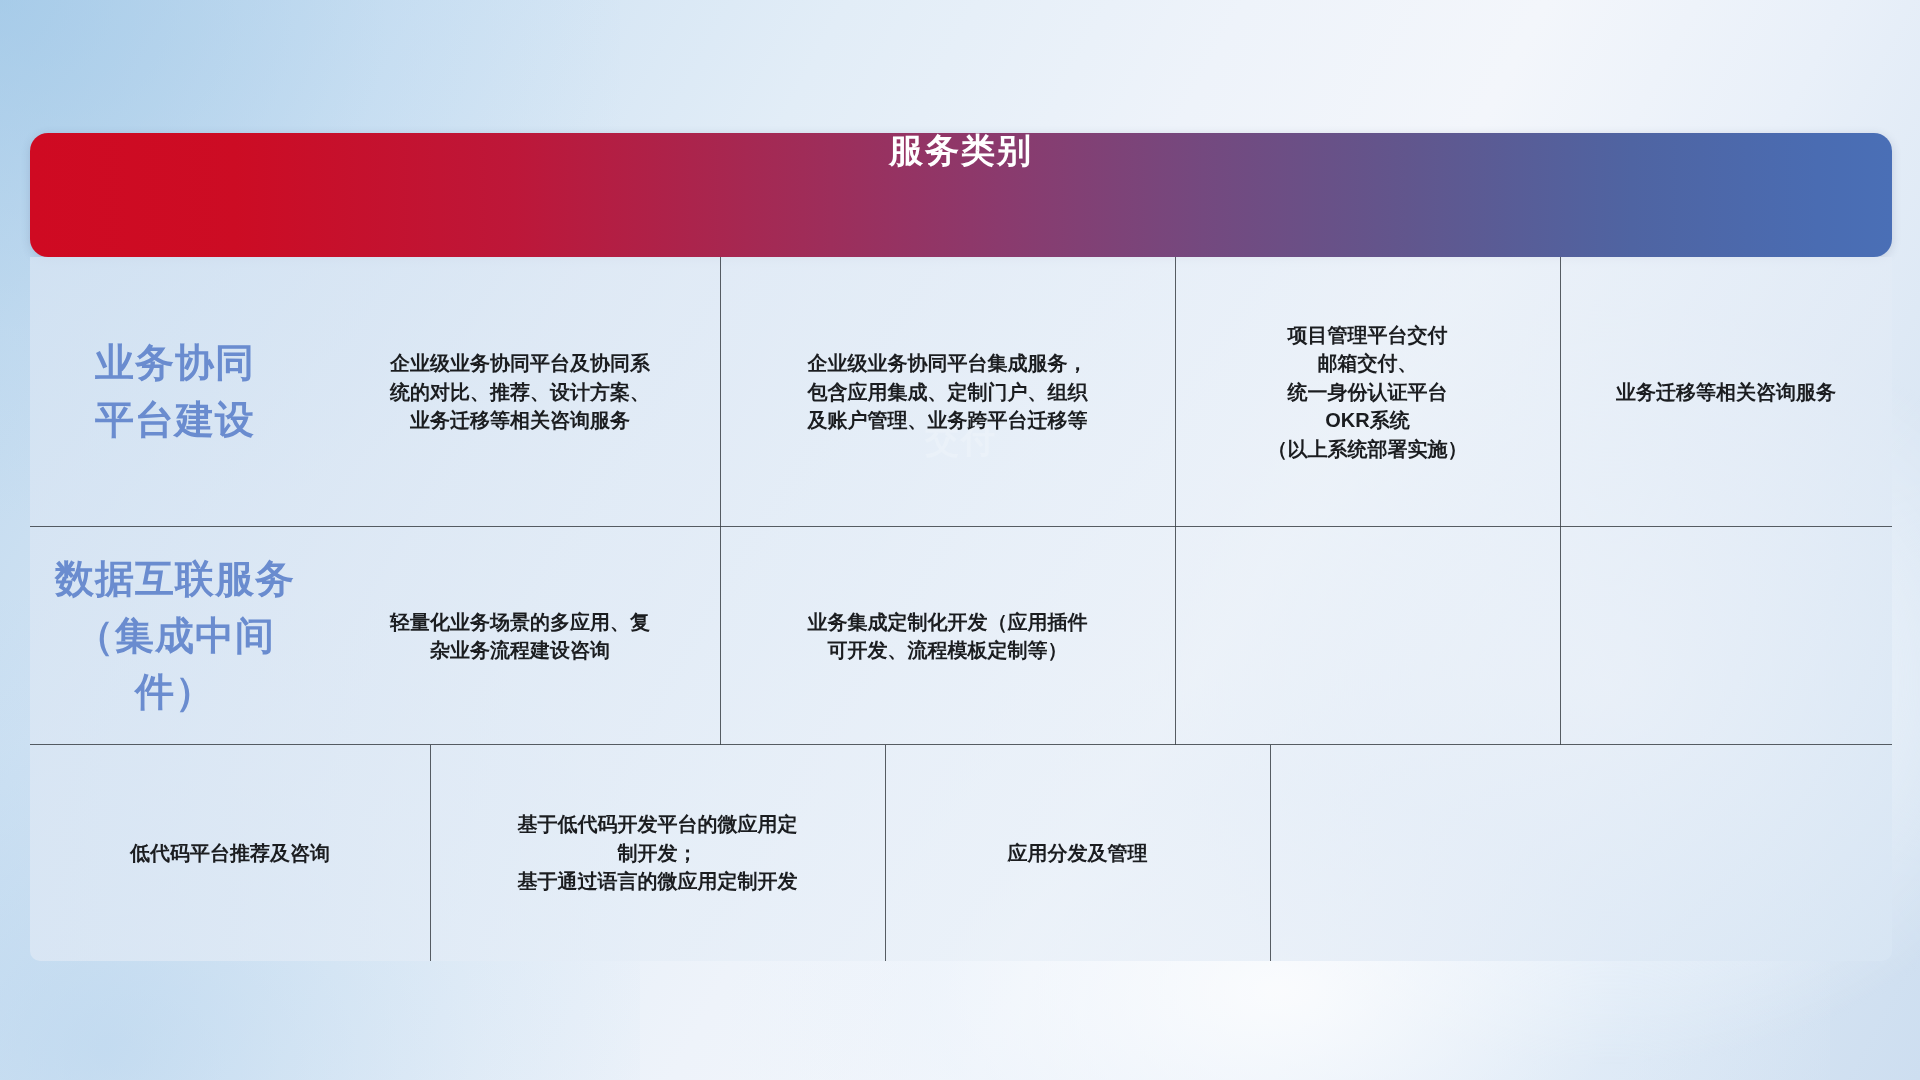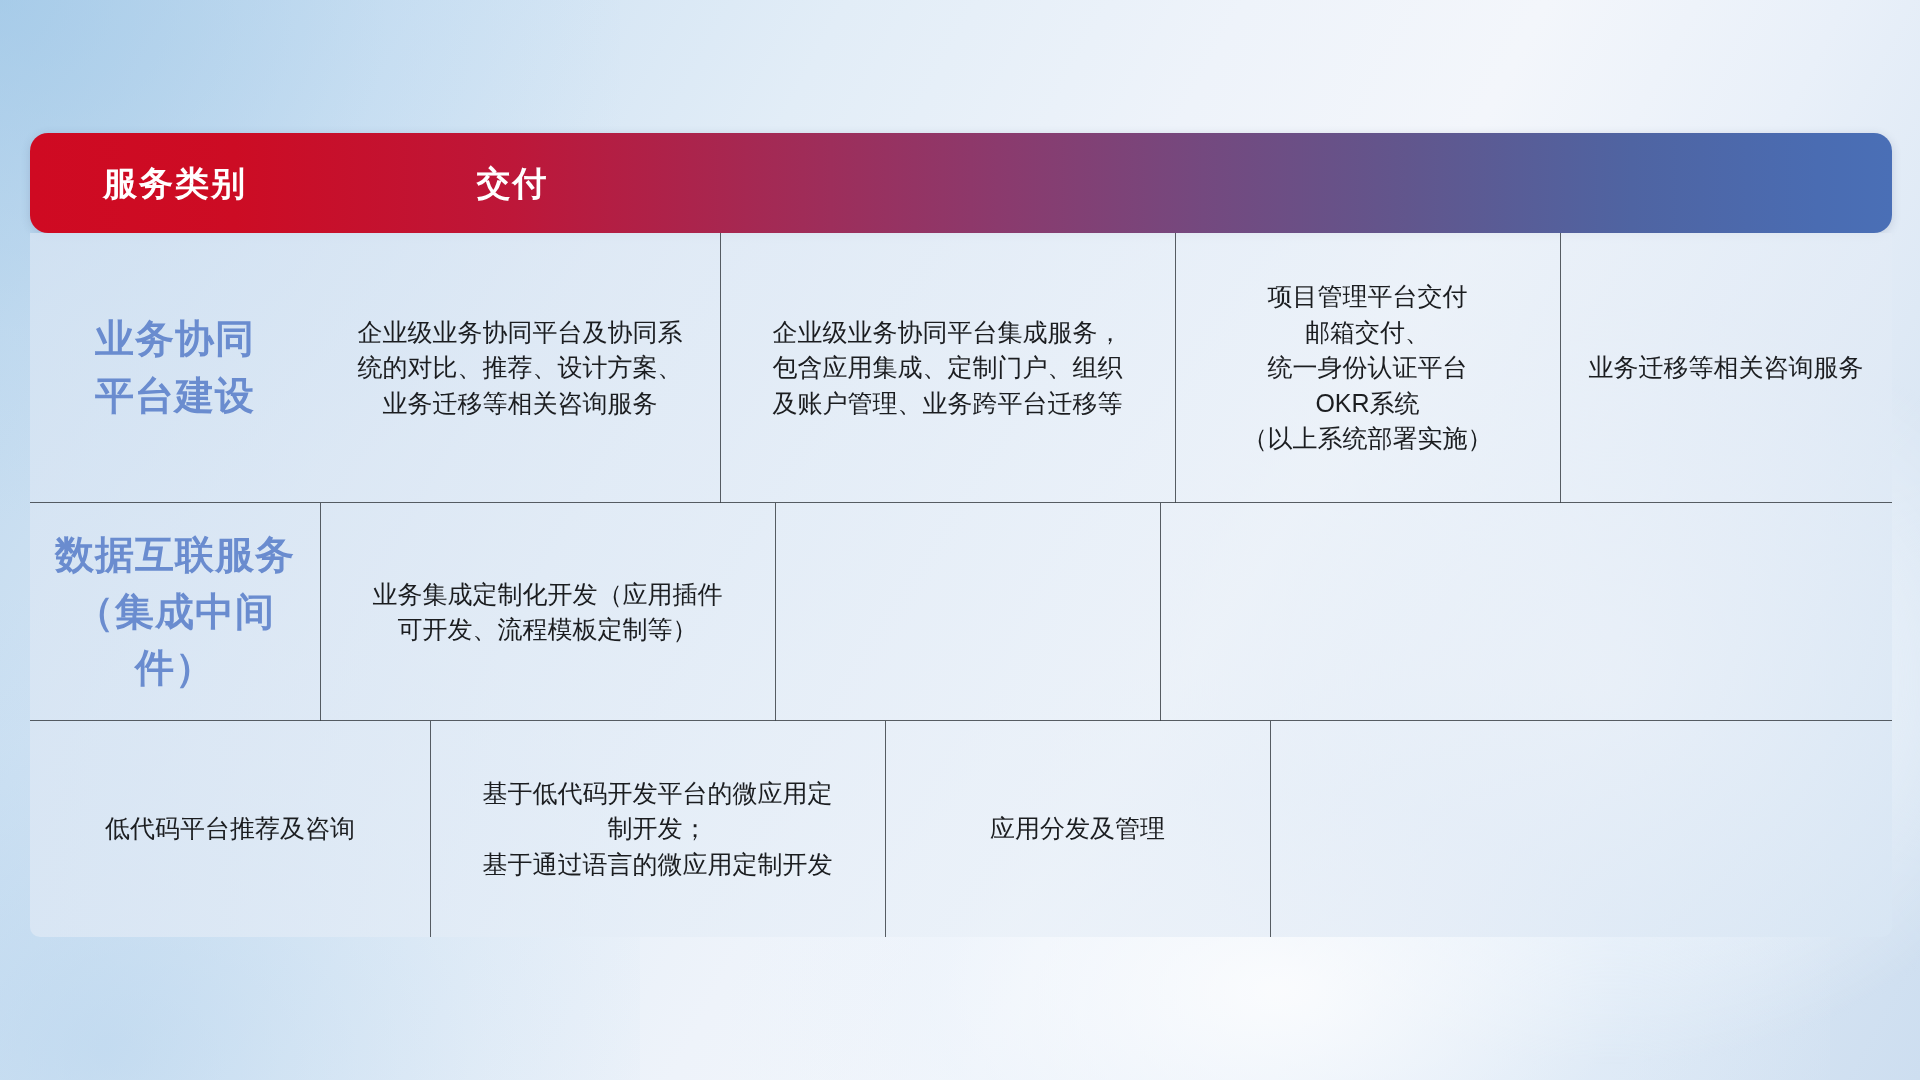--- a/index.html
+++ b/index.html
@@ -76,36 +76,37 @@
     position: absolute;
     left: 30px;
     top: 133px;
     width: 1862px;
     height: 830px;
   }
 
   
   #header-row {
     position: relative;
-    height: 100px;
+    height: 124px;
     border-radius: 18px;
     background: linear-gradient(90deg,
         #cf0a22 0%,
         #cc0c24 11%,
         #bd1739 26%,
         #a32a55 40%,
         #8b3a6d 52%,
         #74497f 63%,
         #61568d 74%,
         #4f64a2 86%,
         #4a6cb2 96%,
         #4a6fb6 100%);
     display: flex;
     align-items: center;
     box-shadow: 0 2px 10px rgba(60,70,110,0.18);
+    flex-direction: column;
   }
   .head-cell {
     color: #ffffff;
     font-size: 34px;
     font-weight: bold;
     letter-spacing: 2px;
     text-align: center;
     line-height: 1;
     white-space: nowrap;
   }
@@ -173,24 +174,25 @@
     color: #6a8ccf;
     font-size: 39px;
     font-weight: bold;
     line-height: 1.45;
     text-align: center;
     letter-spacing: 1px;
     white-space: pre-line;
   }
   .cell-text {
     color: #1b1d20;
-    font-size: 25px;
+    font-size: 20px;
     line-height: 1.42;
     text-align: center;
     white-space: pre-line;
+    font-weight: bold;
   }
 </style>
 </head>
 <body>
 
 <div id="bg-base"></div>
 <div id="bg-tint-topleft"></div>
 <div id="bg-tint-bottomleft"></div>
 <div id="bg-glow-right"></div>
 <div id="bg-glow-bottom"></div>
@@ -230,20 +232,24 @@
         <div class="cell-text">业务迁移等相关咨询服务</div>
       </div>
       <div class="hsep" style="bottom:0;"></div>
     </div>
 
     <div class="body-row" id="row-1">
       <div class="cell col-0">
         <div class="row-label">数据互联服务
 （集成中间件）</div>
       </div>
+      <div class="cell col-1">
+        <div class="cell-text">轻量化业务场景的多应用、复
+杂业务流程建设咨询</div>
+      </div>
       <div class="cell col-2 with-left-rule">
         <div class="cell-text">业务集成定制化开发（应用插件
 可开发、流程模板定制等）</div>
       </div>
       <div class="cell col-3 with-left-rule">
         <div class="cell-text"></div>
       </div>
       <div class="cell col-4 with-left-rule">
         <div class="cell-text"></div>
       </div>

